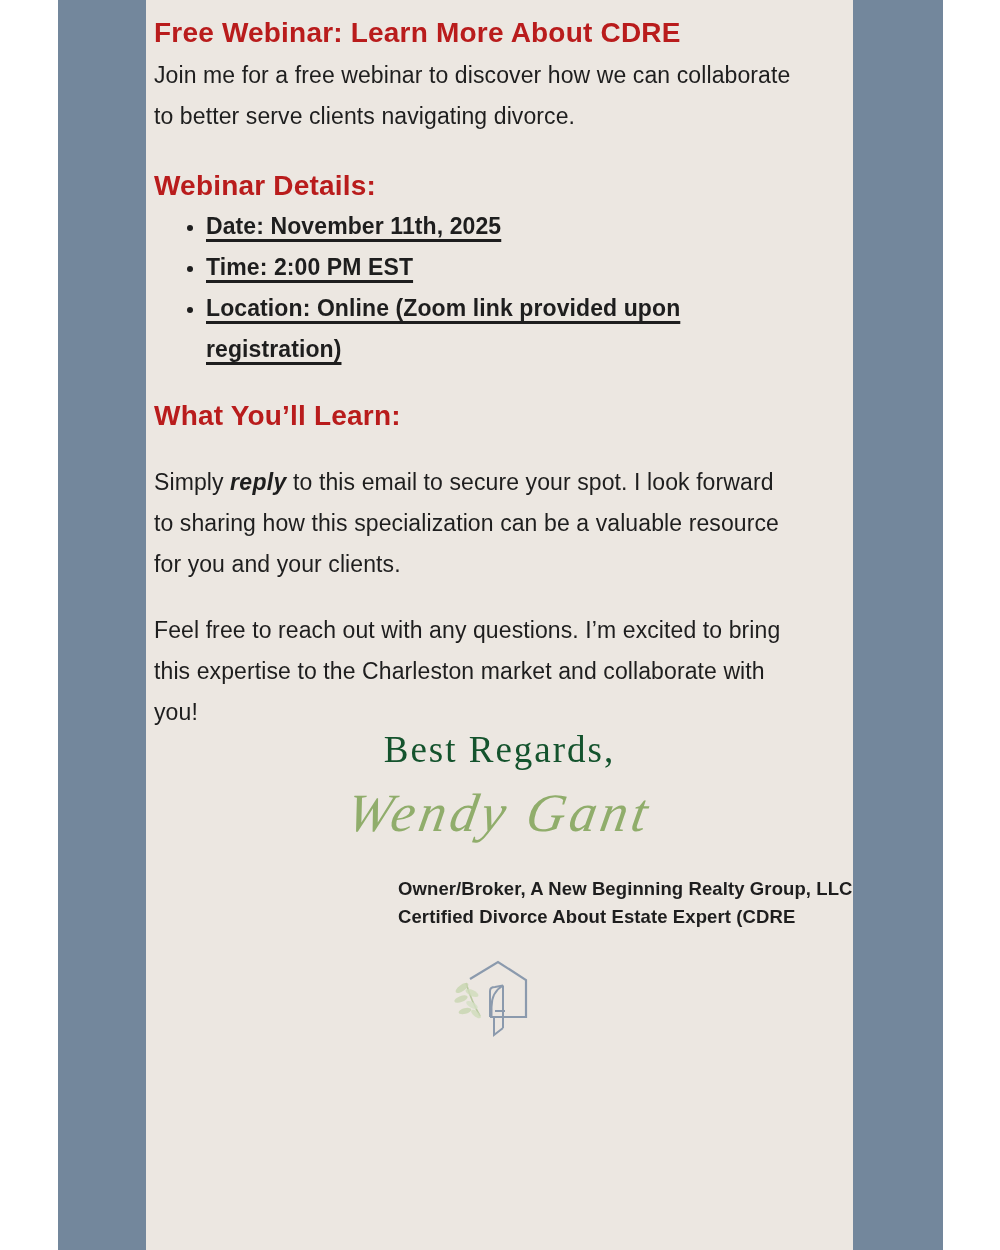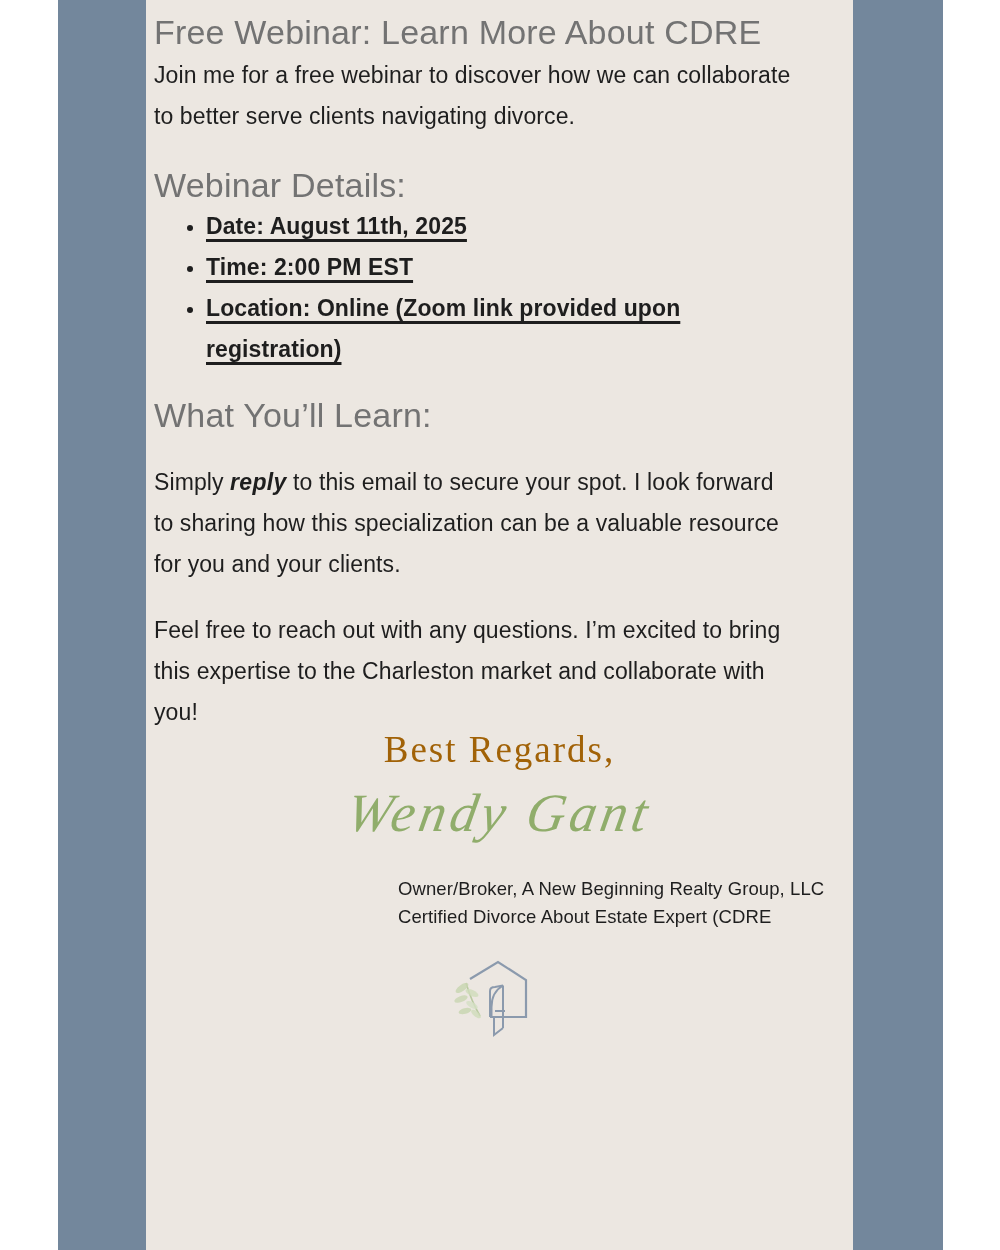--- a/index.html
+++ b/index.html
@@ -4,59 +4,59 @@
 <style>
   * { margin:0; padding:0; box-sizing:border-box; }
   html,body { width:1000px; height:1250px; }
   body { background:#ffffff; font-family:"Liberation Sans", sans-serif; }
   .page { position:relative; width:1000px; height:1250px; background:#ffffff; overflow:hidden; }
   .band { position:absolute; top:0; bottom:0; background:#73879c; }
   .band-left { left:58px; width:88px; }
   .band-right { left:853px; width:90px; }
   .panel { position:absolute; left:146px; top:0; width:707px; height:1250px;
            background:#ece7e1; padding:12px 8px 0 8px; color:#1e1e1e; }
-  h1, h2 { font-size:34px; font-weight:normal; line-height:41px; color:#737373; letter-spacing:0.2px; }
+  h1, h2 { font-size:28px; font-weight:bold; line-height:41px; color:#b91c1c; letter-spacing:0.2px; }
   .body-text { font-size:23px; line-height:41px; white-space:pre-line; letter-spacing:0.1px; }
   .intro { margin-top:2px; }
   .details-heading { margin-top:28px; }
   .learn-heading { margin-top:25px; }
   ul { margin:0; padding-left:52px; list-style:disc; }
   li { font-size:23px; line-height:41px; white-space:pre-line; letter-spacing:0.1px; }
   li::marker { font-size:20px; }
   .details-list li { font-weight:bold; text-decoration:underline;
                      text-decoration-thickness:2.5px; text-underline-offset:5px; }
   .cta { margin-top:26px; }
   .cta b i { letter-spacing:0.3px; }
   .outro { margin-top:25px; }
   .signoff { margin-top:-6px; font-family:"Liberation Serif", serif; font-size:37px; line-height:46px;
-             color:#a16207; text-align:center; letter-spacing:2px; }
+             color:#14532d; text-align:center; letter-spacing:2px; }
   .signature { margin-top:4px; font-family:"Liberation Serif", serif; font-style:italic; font-size:54px;
                line-height:72px; color:#90ad6b; text-align:center; letter-spacing:4px;
                transform:skewX(-10deg); }
-  .credentials { margin:26px 0 0 244px; font-weight:normal; font-size:18.5px; line-height:28px;
+  .credentials { margin:26px 0 0 244px; font-weight:bold; font-size:18.5px; line-height:28px;
                  white-space:nowrap; letter-spacing:0.1px; }
   .logo-wrap { margin-top:18px; text-align:center; }
 </style>
 </head>
 <body>
 
 <div class="page">
   <div class="band band-left"></div>
   <div class="band band-right"></div>
 
   <div class="panel">
 
     <h1>Free Webinar: Learn More About CDRE</h1>
 
     <p class="body-text intro">Join me for a free webinar to discover how we can collaborate
 to better serve clients navigating divorce.</p>
 
     <h2 class="details-heading">Webinar Details:</h2>
     <ul class="details-list">
-      <li>Date: August 11th, 2025</li>
+      <li>Date: November 11th, 2025</li>
       <li>Time: 2:00 PM EST</li>
       <li>Location: Online (Zoom link provided upon
 registration)</li>
     </ul>
 
     <h2 class="learn-heading">What You’ll Learn:</h2>
 
     <p class="body-text cta"><span>Simply </span><b><i>reply</i></b><span> to this email to secure your spot. I look forward
 to sharing how this specialization can be a valuable resource
 for you and your clients.</span></p>

